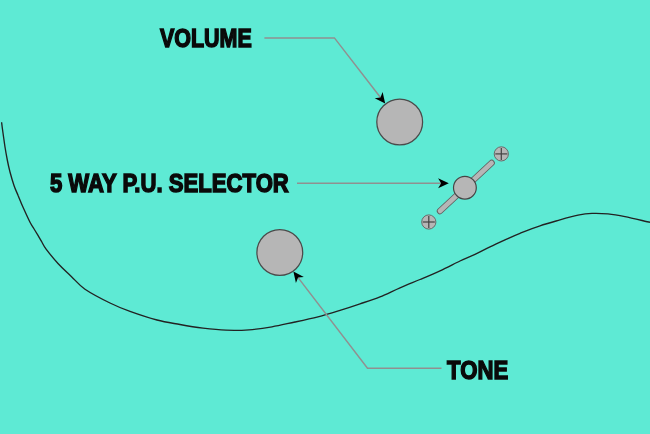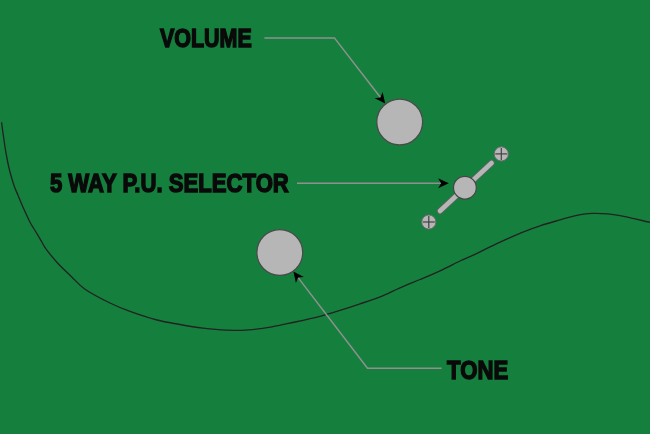--- a/index.html
+++ b/index.html
@@ -1,16 +1,16 @@
 <!DOCTYPE html>
 <html><head>
 <meta charset="utf-8">
 <style>
   html,body{margin:0;padding:0;background:#ffffff;}
-  #stage{position:relative;width:650px;height:434px;background:#15803d;overflow:hidden;}
+  #stage{position:relative;width:650px;height:434px;background:#5eead4;overflow:hidden;}
   svg{position:absolute;left:0;top:0;}
   .lbl{font-family:"Liberation Sans",sans-serif;font-weight:bold;font-size:26.5px;fill:#0a0a0a;stroke:#0a0a0a;stroke-width:1.5;}
 </style>
 </head>
 <body>
 <div id="stage">
 <svg width="650" height="434" viewBox="0 0 650 434">
 
   <path d="M 1.6,122.3 C1.8,124.1 2.4,128.9 3,133 C3.6,137.1 4.3,142.5 5,147 C5.7,151.5 6.5,155.8 7.3,160 C8.1,164.2 8.9,167.8 10,172 C11.1,176.2 12.7,181.6 14,185.5 C15.3,189.4 16.7,192.0 18.1,195.5 C19.6,199.0 20.7,202.1 22.7,206.5 C24.7,210.9 28.0,218.3 29.9,222 C31.8,225.7 32.5,226.3 33.8,228.5 C35.1,230.7 36.4,232.8 37.7,234.9 C39.0,237.1 40.1,239.0 41.5,241.4 C42.9,243.8 43.4,245.4 46.1,249.1 C48.9,252.8 53.8,258.9 58,263.5 C62.2,268.1 66.8,272.1 71.3,276.4 C75.8,280.7 78.5,284.8 85,289.2 C91.5,293.6 102.5,299.3 110,303 C117.5,306.7 122.2,308.6 130,311.4 C137.8,314.2 148.7,317.8 157,320 C165.3,322.2 172.3,323.1 180,324.5 C187.7,325.9 195.3,327.2 203,328.2 C210.7,329.1 218.3,329.9 226,330.2 C233.7,330.5 241.3,330.4 249,329.8 C256.7,329.2 264.3,328.1 272,326.8 C279.7,325.5 287.3,323.6 295,322 C302.7,320.4 310.5,318.8 318,316.9 C325.5,315.0 333.0,312.6 340,310.4 C347.0,308.2 353.3,306.1 360,303.8 C366.7,301.6 373.3,299.6 380,296.9 C386.7,294.2 393.3,290.7 400,287.8 C406.7,284.9 413.3,282.3 420,279.5 C426.7,276.7 433.3,274.0 440,270.9 C446.7,267.8 454.2,263.8 460,261 C465.8,258.2 470.0,256.7 475,254.3 C480.0,251.9 485.0,249.2 490,246.8 C495.0,244.4 500.0,242.1 505,239.8 C510.0,237.6 514.2,235.6 520,233.3 C525.8,231.0 533.3,228.0 540,225.8 C546.7,223.6 553.7,221.7 560,219.9 C566.3,218.1 572.7,216.3 578,215.2 C583.3,214.1 587.0,213.6 592,213.4 C597.0,213.2 602.5,213.4 608,213.9 C613.5,214.4 618.0,215.2 625,216.6 C632.0,218.0 645.8,221.4 650,222.3" fill="none" stroke="#222222" stroke-width="1.35"></path>
 

